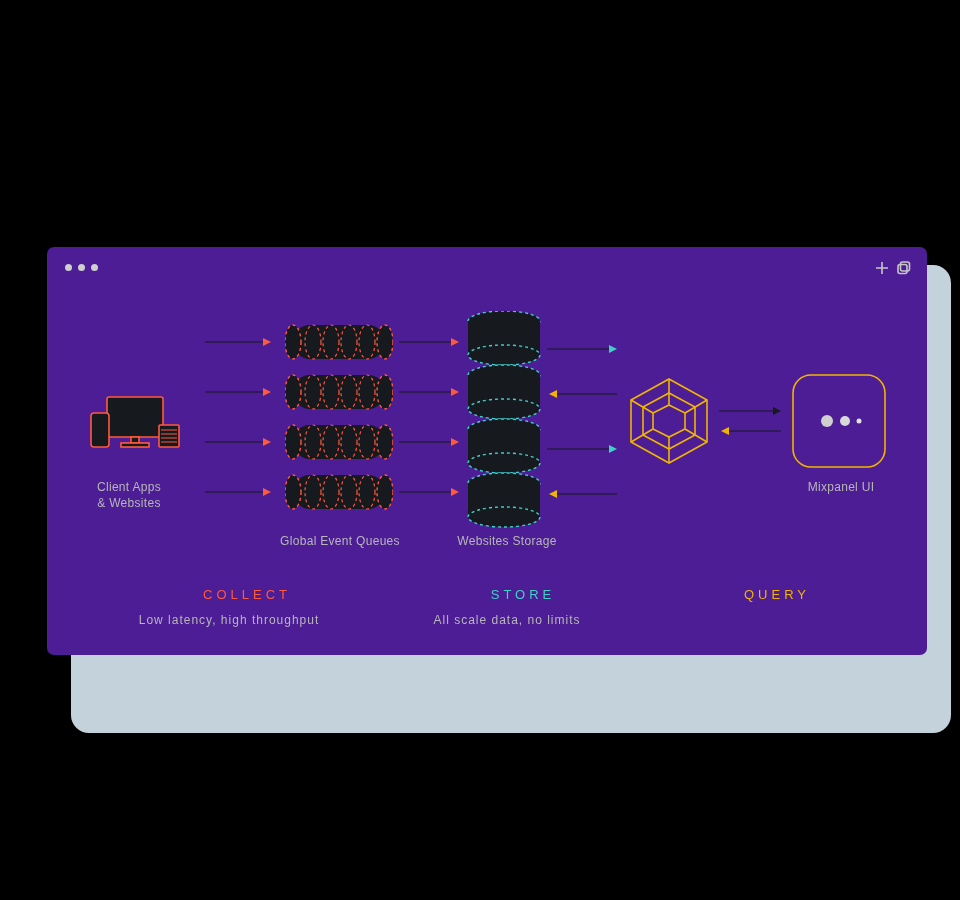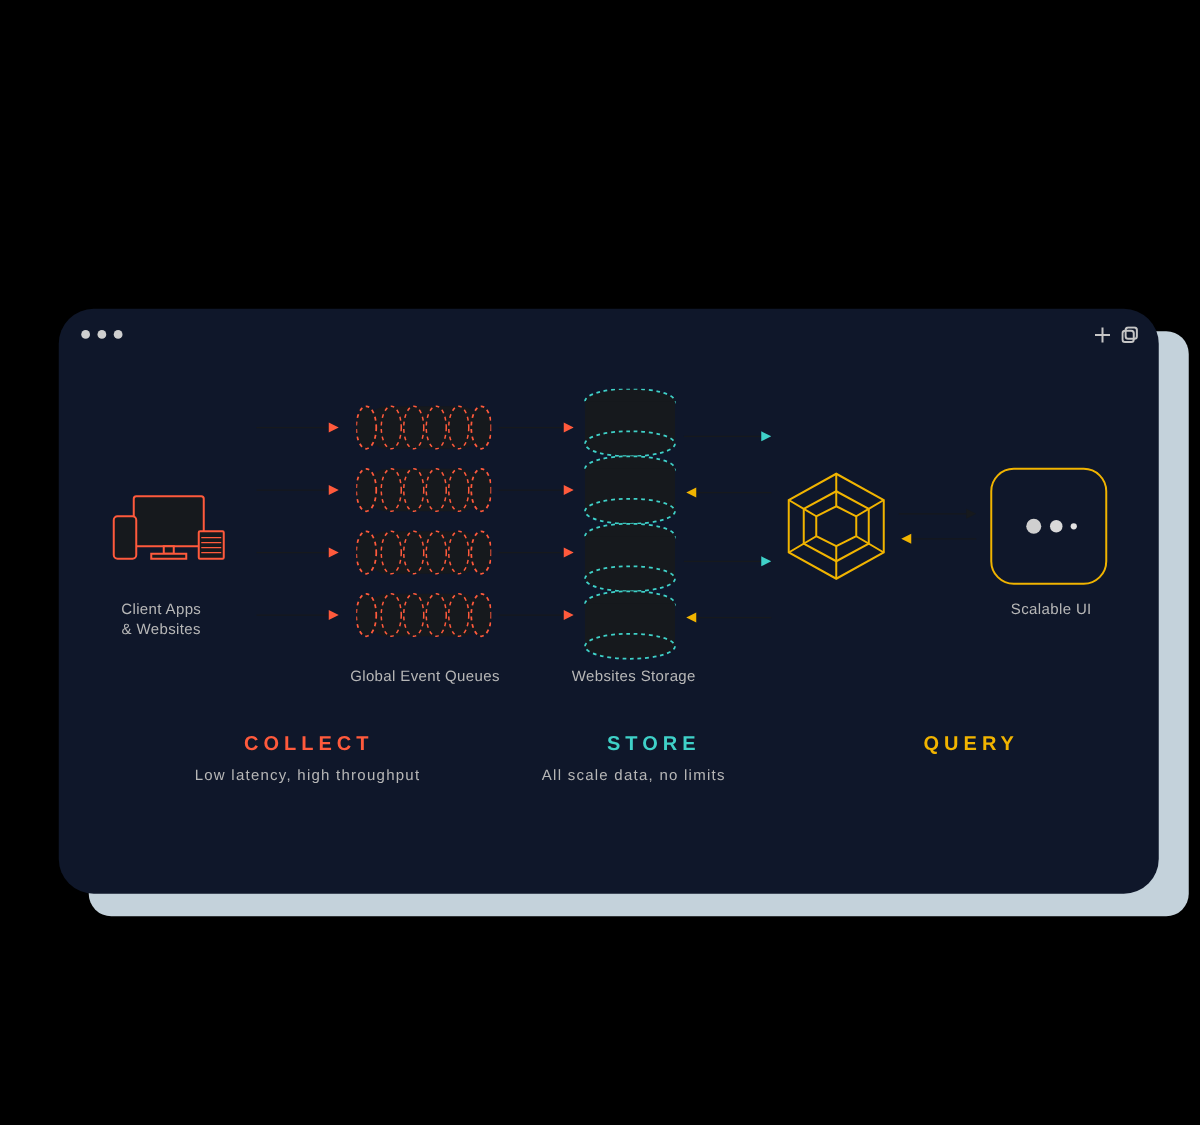--- a/index.html
+++ b/index.html
@@ -1,28 +1,28 @@
 <!DOCTYPE html>
 <html><head>
 <meta charset="utf-8">
 <style>
   html,body{margin:0;padding:0;width:960px;height:900px;background:#000;font-family:Helvetica,Arial,sans-serif;}
   .stage{position:absolute;inset:0;}
   
   .shadow{position:absolute;left:71px;top:265px;width:880px;height:468px;background:#c4d2db;border-radius:18px;}
   
-  .card{position:absolute;left:47px;top:247px;width:880px;height:468px;background:#0f172a;border-radius:28px;}
+  .card{position:absolute;left:47px;top:247px;width:880px;height:408px;background:#4c1d95;border-radius:7px;}
   
   .dots{position:absolute;left:18px;top:17px;display:flex;gap:6px;}
   .dots span{width:7px;height:7px;border-radius:50%;background:#cfcfcf;}
   .titlebar-icons{position:absolute;right:16px;top:14px;display:flex;gap:8px;color:#c6c6c6;}
   .plus,.copy{width:14px;height:14px;stroke:#c6c6c6;fill:none;stroke-width:1.6;}
   
   .lbl{position:absolute;color:#b7b7b7;font-size:12px;text-align:center;letter-spacing:.3px;line-height:1.35;}
-  .section-title{position:absolute;font-size:16px;font-weight:700;letter-spacing:4px;text-align:center;}
+  .section-title{position:absolute;font-size:13px;font-weight:400;letter-spacing:4px;text-align:center;}
   .section-sub{position:absolute;color:#b7b7b7;font-size:12px;letter-spacing:1px;text-align:center;}
   
   .client{position:absolute;left:30px;top:148px;width:104px;height:64px;}
   
   .cyl{position:absolute;}
   
   .store{position:absolute;}
   
   .hex{position:absolute;}
   
@@ -127,21 +127,21 @@
         <path d="M46 4 L46 30 M84 25 L62 38 M84 67 L62 54 M46 88 L46 62 M8 67 L30 54 M8 25 L30 38"></path>
       </g>
     </svg>
 
     <svg class="uicard" style="left:744px;top:126px" width="96" height="96">
       <rect x="2" y="2" width="92" height="92" rx="18" fill="none" stroke="#f1b400" stroke-width="1.6"></rect>
       <circle cx="36" cy="48" r="6" fill="#cfcfcf"></circle>
       <circle cx="54" cy="48" r="5" fill="#d9d9d9"></circle>
       <circle cx="68" cy="48" r="2.5" fill="#e2e2e2"></circle>
     </svg>
-    <div class="lbl" style="left:734px;top:232px;width:120px">Scalable UI</div>
+    <div class="lbl" style="left:734px;top:232px;width:120px">Mixpanel UI</div>
 
     <svg style="position:absolute;left:158px;top:70px" width="72" height="200">
       <defs>
         <g id="aR">
             <line x1="0" y1="5" x2="58" y2="5" stroke="#16191d" stroke-width="1"></line>
             <polygon points="58,1 66,5 58,9" fill="#ff5a3c"></polygon>
           </g>
       </defs>
       <use href="#aR" x="0" y="20"></use>
         <use href="#aR" x="0" y="70"></use>
@@ -182,21 +182,21 @@
           <line x1="0" y1="8" x2="54" y2="8" stroke="#16191d"></line>
           <polygon points="54,4 62,8 54,12" fill="#16191d"></polygon>
         </g>
       <g>
           <line x1="62" y1="28" x2="10" y2="28" stroke="#16191d"></line>
           <polygon points="10,24 2,28 10,32" fill="#f1b400"></polygon>
         </g>
     </svg>
 
     <div class="section-title" style="left:80px;top:340px;width:240px;color:#ff5a3c">COLLECT</div>
-    <div class="section-sub" style="left:69px;top:366px;width:260px">Low latency, high throughput</div>
+    <div class="section-sub" style="left:52px;top:366px;width:260px">Low latency, high throughput</div>
 
     <div class="section-title" style="left:376px;top:340px;width:200px;color:#3fd1c8">STORE</div>
     <div class="section-sub" style="left:350px;top:366px;width:220px">All scale data, no limits</div>
 
     <div class="section-title" style="left:620px;top:340px;width:220px;color:#f1b400">QUERY</div>
 
   </div>
 </div>
 
 </body></html>

